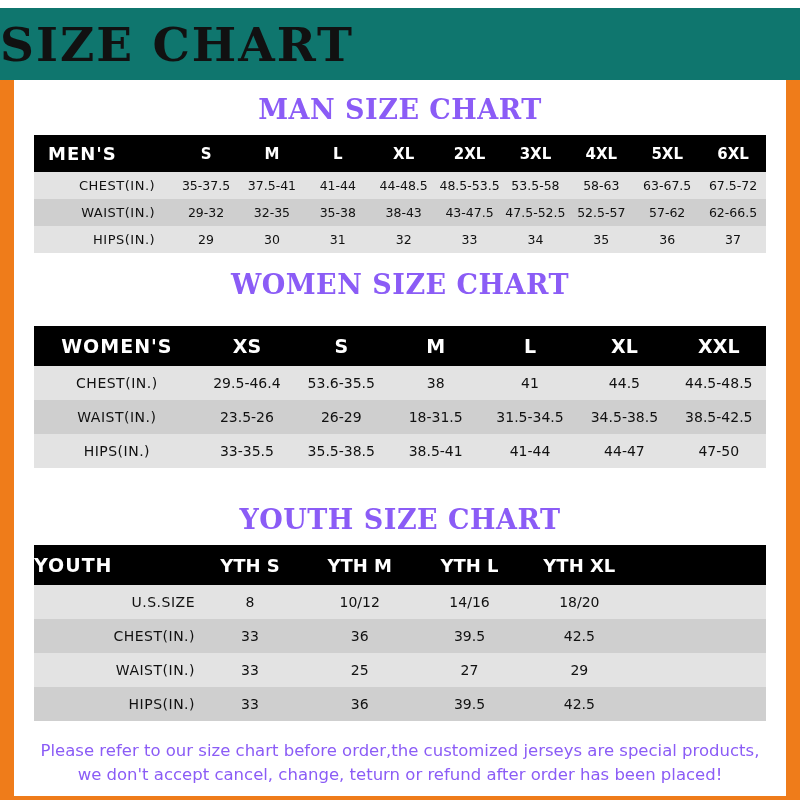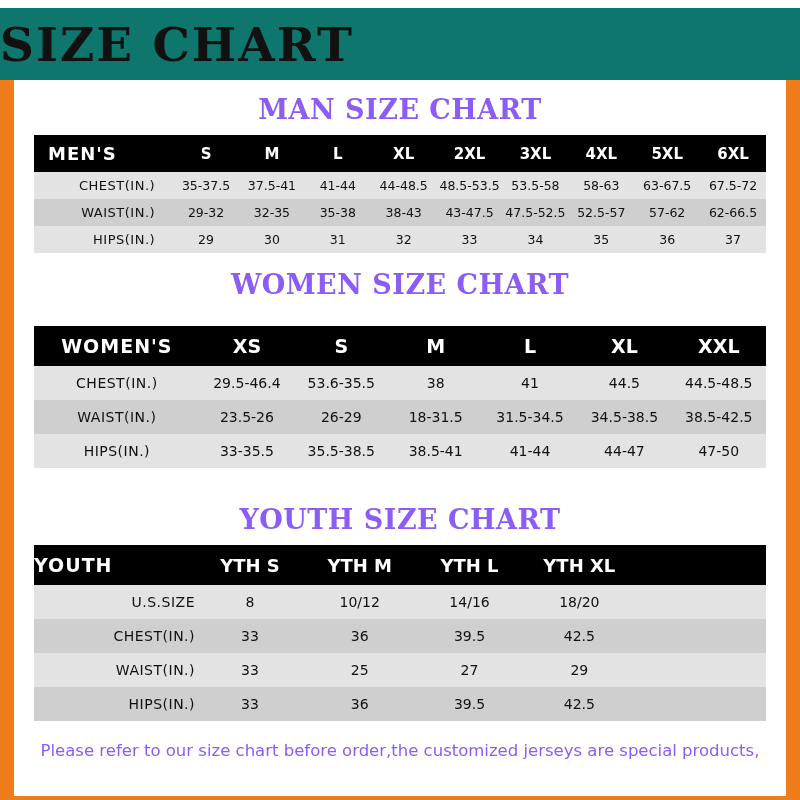--- a/index.html
+++ b/index.html
@@ -282,18 +282,19 @@
           <td>36</td>
           <td>39.5</td>
           <td>42.5</td>
           <td></td>
         </tr>
       </tbody>
     </table>
 
     <div class="footer-note">
       <div>Please refer to our size chart before order,the customized jerseys are special products,</div>
+      <div>we don't accept cancel, change, teturn or refund after order has been placed!</div>
     </div>
 
   </div>
 
   <div class="bottom-bar"></div>
 </div>
 
 </body></html>

